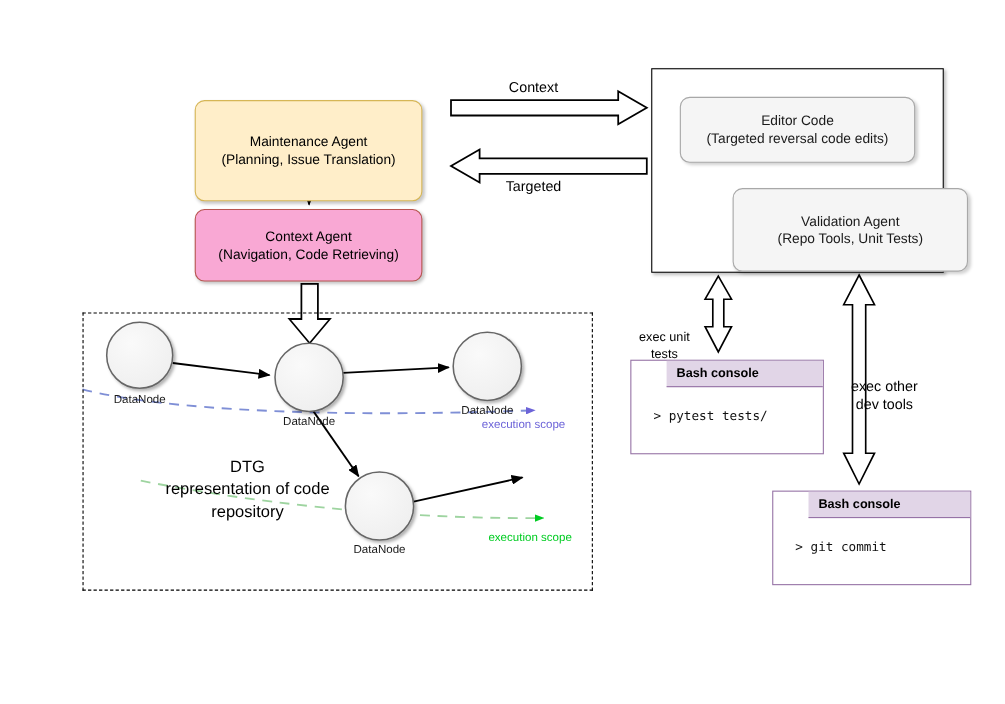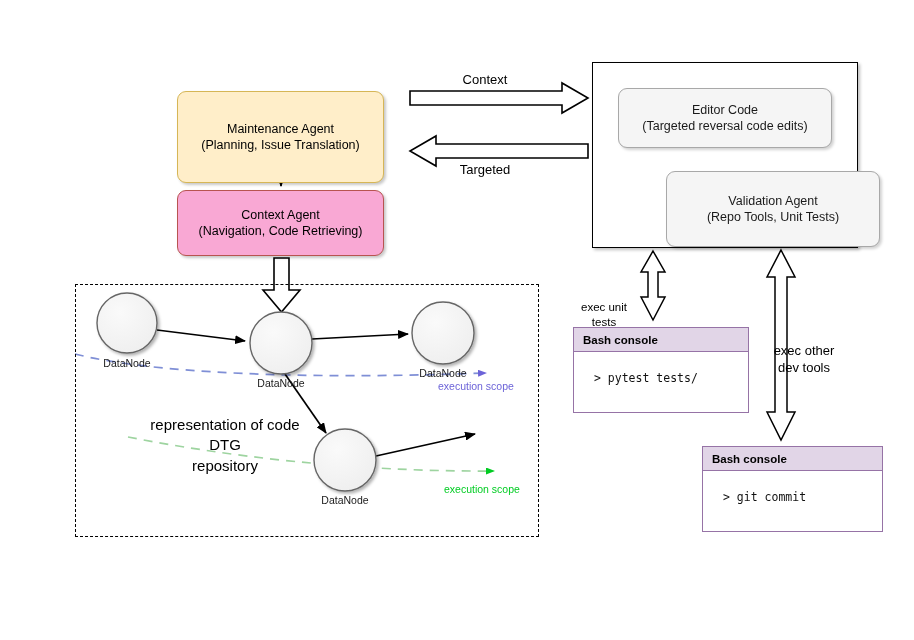--- a/index.html
+++ b/index.html
@@ -75,20 +75,21 @@
     box-sizing: border-box;
     height: 24px;
     background: #e1d5e7;
     border-bottom: 1.4px solid #9673a6;
     font-size: 11.5px;
     font-weight: bold;
     color: #000000;
     display: flex;
     align-items: center;
     padding-left: 9px;
+    margin-left: 32px;
   }
   .console-body {
     font-family: "DejaVu Sans Mono", monospace;
     font-size: 11.5px;
     color: #111111;
     padding: 19px 0 0 20px;
   }
   .console-a { left: 573px; top: 327px; width: 176px; height: 86px; }
   .console-b { left: 702px; top: 446px; width: 181px; height: 86px; }
 
@@ -216,22 +217,22 @@
   <div>exec unit</div>
   <div>tests</div>
 </div>
 
 <div class="label lbl-execother">
   <div>exec other</div>
   <div>dev tools</div>
 </div>
 
 <div class="label lbl-dtg">
+  <div>DTG</div>
   <div>representation of code</div>
-  <div>DTG</div>
   <div>repository</div>
 </div>
 
 <div class="lbl-scope scope-blue">execution scope</div>
 <div class="lbl-scope scope-green">execution scope</div>
 
 <div class="node-label" style="left:127px; top:323px;">DataNode</div>
 <div class="node-label" style="left:281px; top:343px;">DataNode</div>
 <div class="node-label" style="left:443px; top:333px;">DataNode</div>
 <div class="node-label" style="left:345px; top:460px;">DataNode</div>

